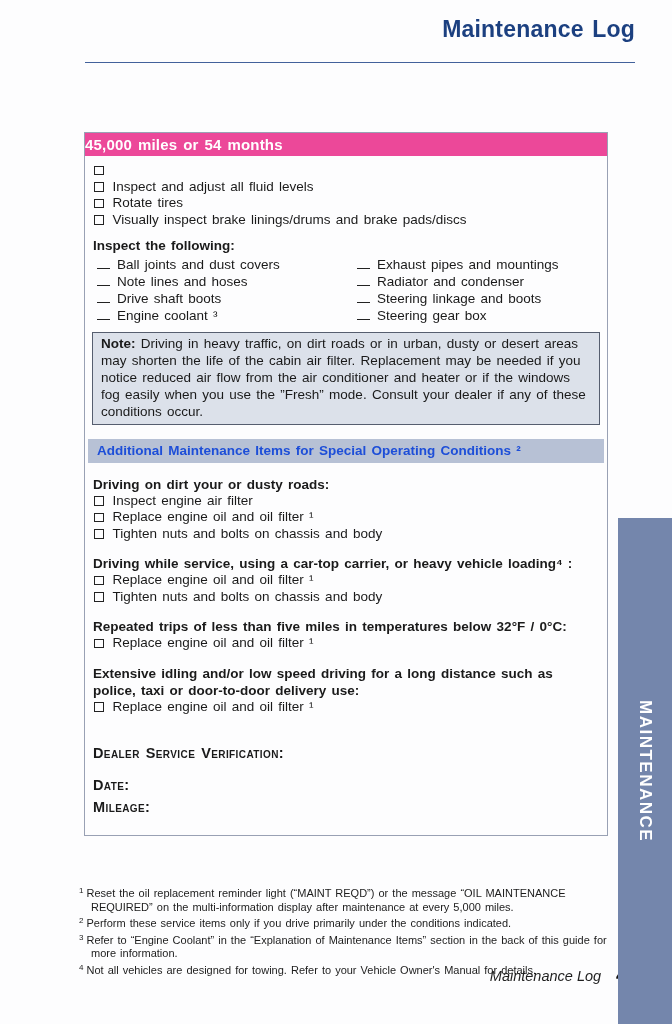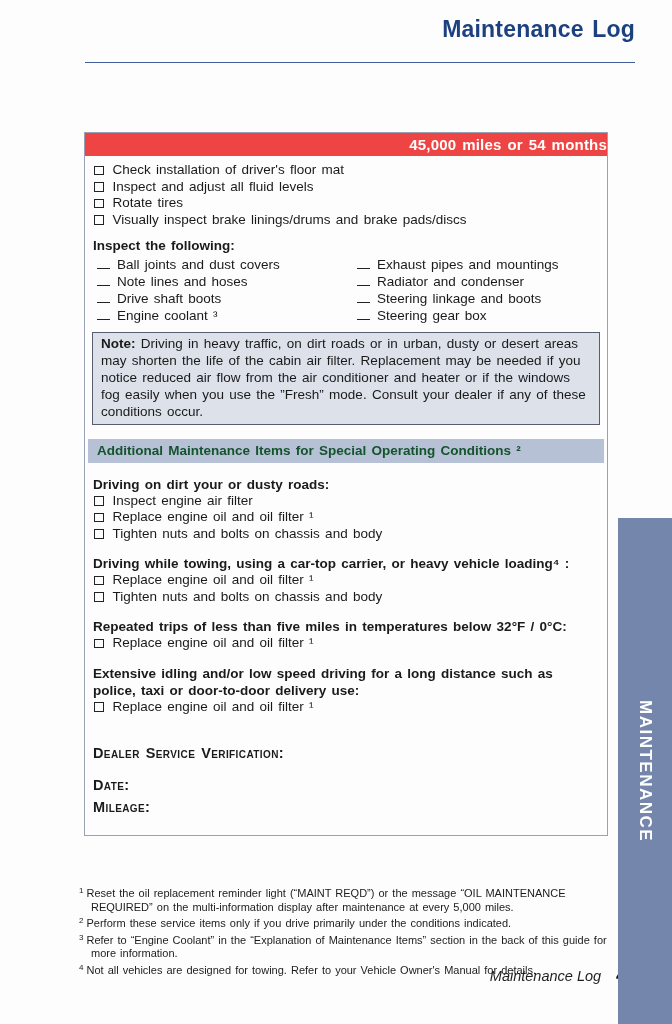--- a/index.html
+++ b/index.html
@@ -24,23 +24,23 @@
   }
 
   
   .log-box {
     position: absolute; left: 84px; top: 132px;
     width: 524px; height: 704px;
     border: 1px solid #99a1b4; background: #fdfdfe;
     font-size: 13.5px; line-height: 16.5px; word-spacing: 1.5px;
   }
   .log-header {
-    height: 23px; line-height: 23px; background: #ef4444;
+    height: 23px; line-height: 23px; background: #ec4899;
     color: #ffffff; font-weight: 700; font-size: 15px;
-    text-align: right; letter-spacing: 0.2px;
+    text-align: left; letter-spacing: 0.2px;
   }
   .checklist { padding: 6px 8px 0 8px; }
   .check-item { line-height: 16.5px; white-space: nowrap; }
   .checkbox {
     display: inline-block; width: 9.5px; height: 9.5px;
     border: 1.3px solid #222; margin-right: 9px; margin-left: 1px;
     vertical-align: -1px; background: transparent;
   }
   .note-box {
     margin: 8px 7px 0 7px; border: 1px solid #565e6f;
@@ -52,21 +52,21 @@
   .inspect-columns { display: flex; padding: 1px 0 0 12px; }
   .inspect-col-left { width: 260px; flex: 0 0 260px; }
   .inspect-col-right { flex: 1; }
   .inspect-item { line-height: 17px; white-space: nowrap; }
   .blank-line {
     display: inline-block; width: 13px; height: 4px;
     border-bottom: 1.5px solid #222; margin-right: 7px;
   }
   .additional-bar {
     margin: 14px 3px 0 3px; background: #b7c1d5;
-    color: #14532d; font-weight: 700;
+    color: #1d4ed8; font-weight: 700;
     padding: 4px 6px 4px 9px; line-height: 16px;
   }
   .cond-heading { font-weight: 700; padding: 0 10px 0 8px; margin-top: 13px; line-height: 17px; }
   .cond-items { padding: 0 8px; }
   .verify-block { padding-left: 8px; margin-top: 30px; }
   .small-caps {
     font-variant-caps: small-caps; font-weight: 700;
     font-size: 14.5px; letter-spacing: 0.4px;
   }
   .verify-date { margin-top: 15px; }
@@ -108,21 +108,21 @@
 
 <div class="page-title">Maintenance Log</div>
 <div class="title-rule"></div>
 
 <div class="log-box">
   <div class="log-header">45,000 miles or 54 months</div>
 
   <div class="checklist">
 
       <div class="check-item">
-        <span class="checkbox"></span><span>Check installation of driver's floor mat</span>
+        <span class="checkbox"></span>
       </div>
 
       <div class="check-item">
         <span class="checkbox"></span><span>Inspect and adjust all fluid levels</span>
       </div>
 
       <div class="check-item">
         <span class="checkbox"></span><span>Rotate tires</span>
       </div>
 
@@ -189,21 +189,21 @@
 
       <div class="check-item">
         <span class="checkbox"></span><span>Replace engine oil and oil filter ¹</span>
       </div>
 
       <div class="check-item">
         <span class="checkbox"></span><span>Tighten nuts and bolts on chassis and body</span>
       </div>
     </div>
 
-  <div class="cond-heading">Driving while towing, using a car-top carrier, or heavy vehicle loading⁴ :</div>
+  <div class="cond-heading">Driving while service, using a car-top carrier, or heavy vehicle loading⁴ :</div>
   <div class="cond-items">
 
       <div class="check-item">
         <span class="checkbox"></span><span>Replace engine oil and oil filter ¹</span>
       </div>
 
       <div class="check-item">
         <span class="checkbox"></span><span>Tighten nuts and bolts on chassis and body</span>
       </div>
     </div>

